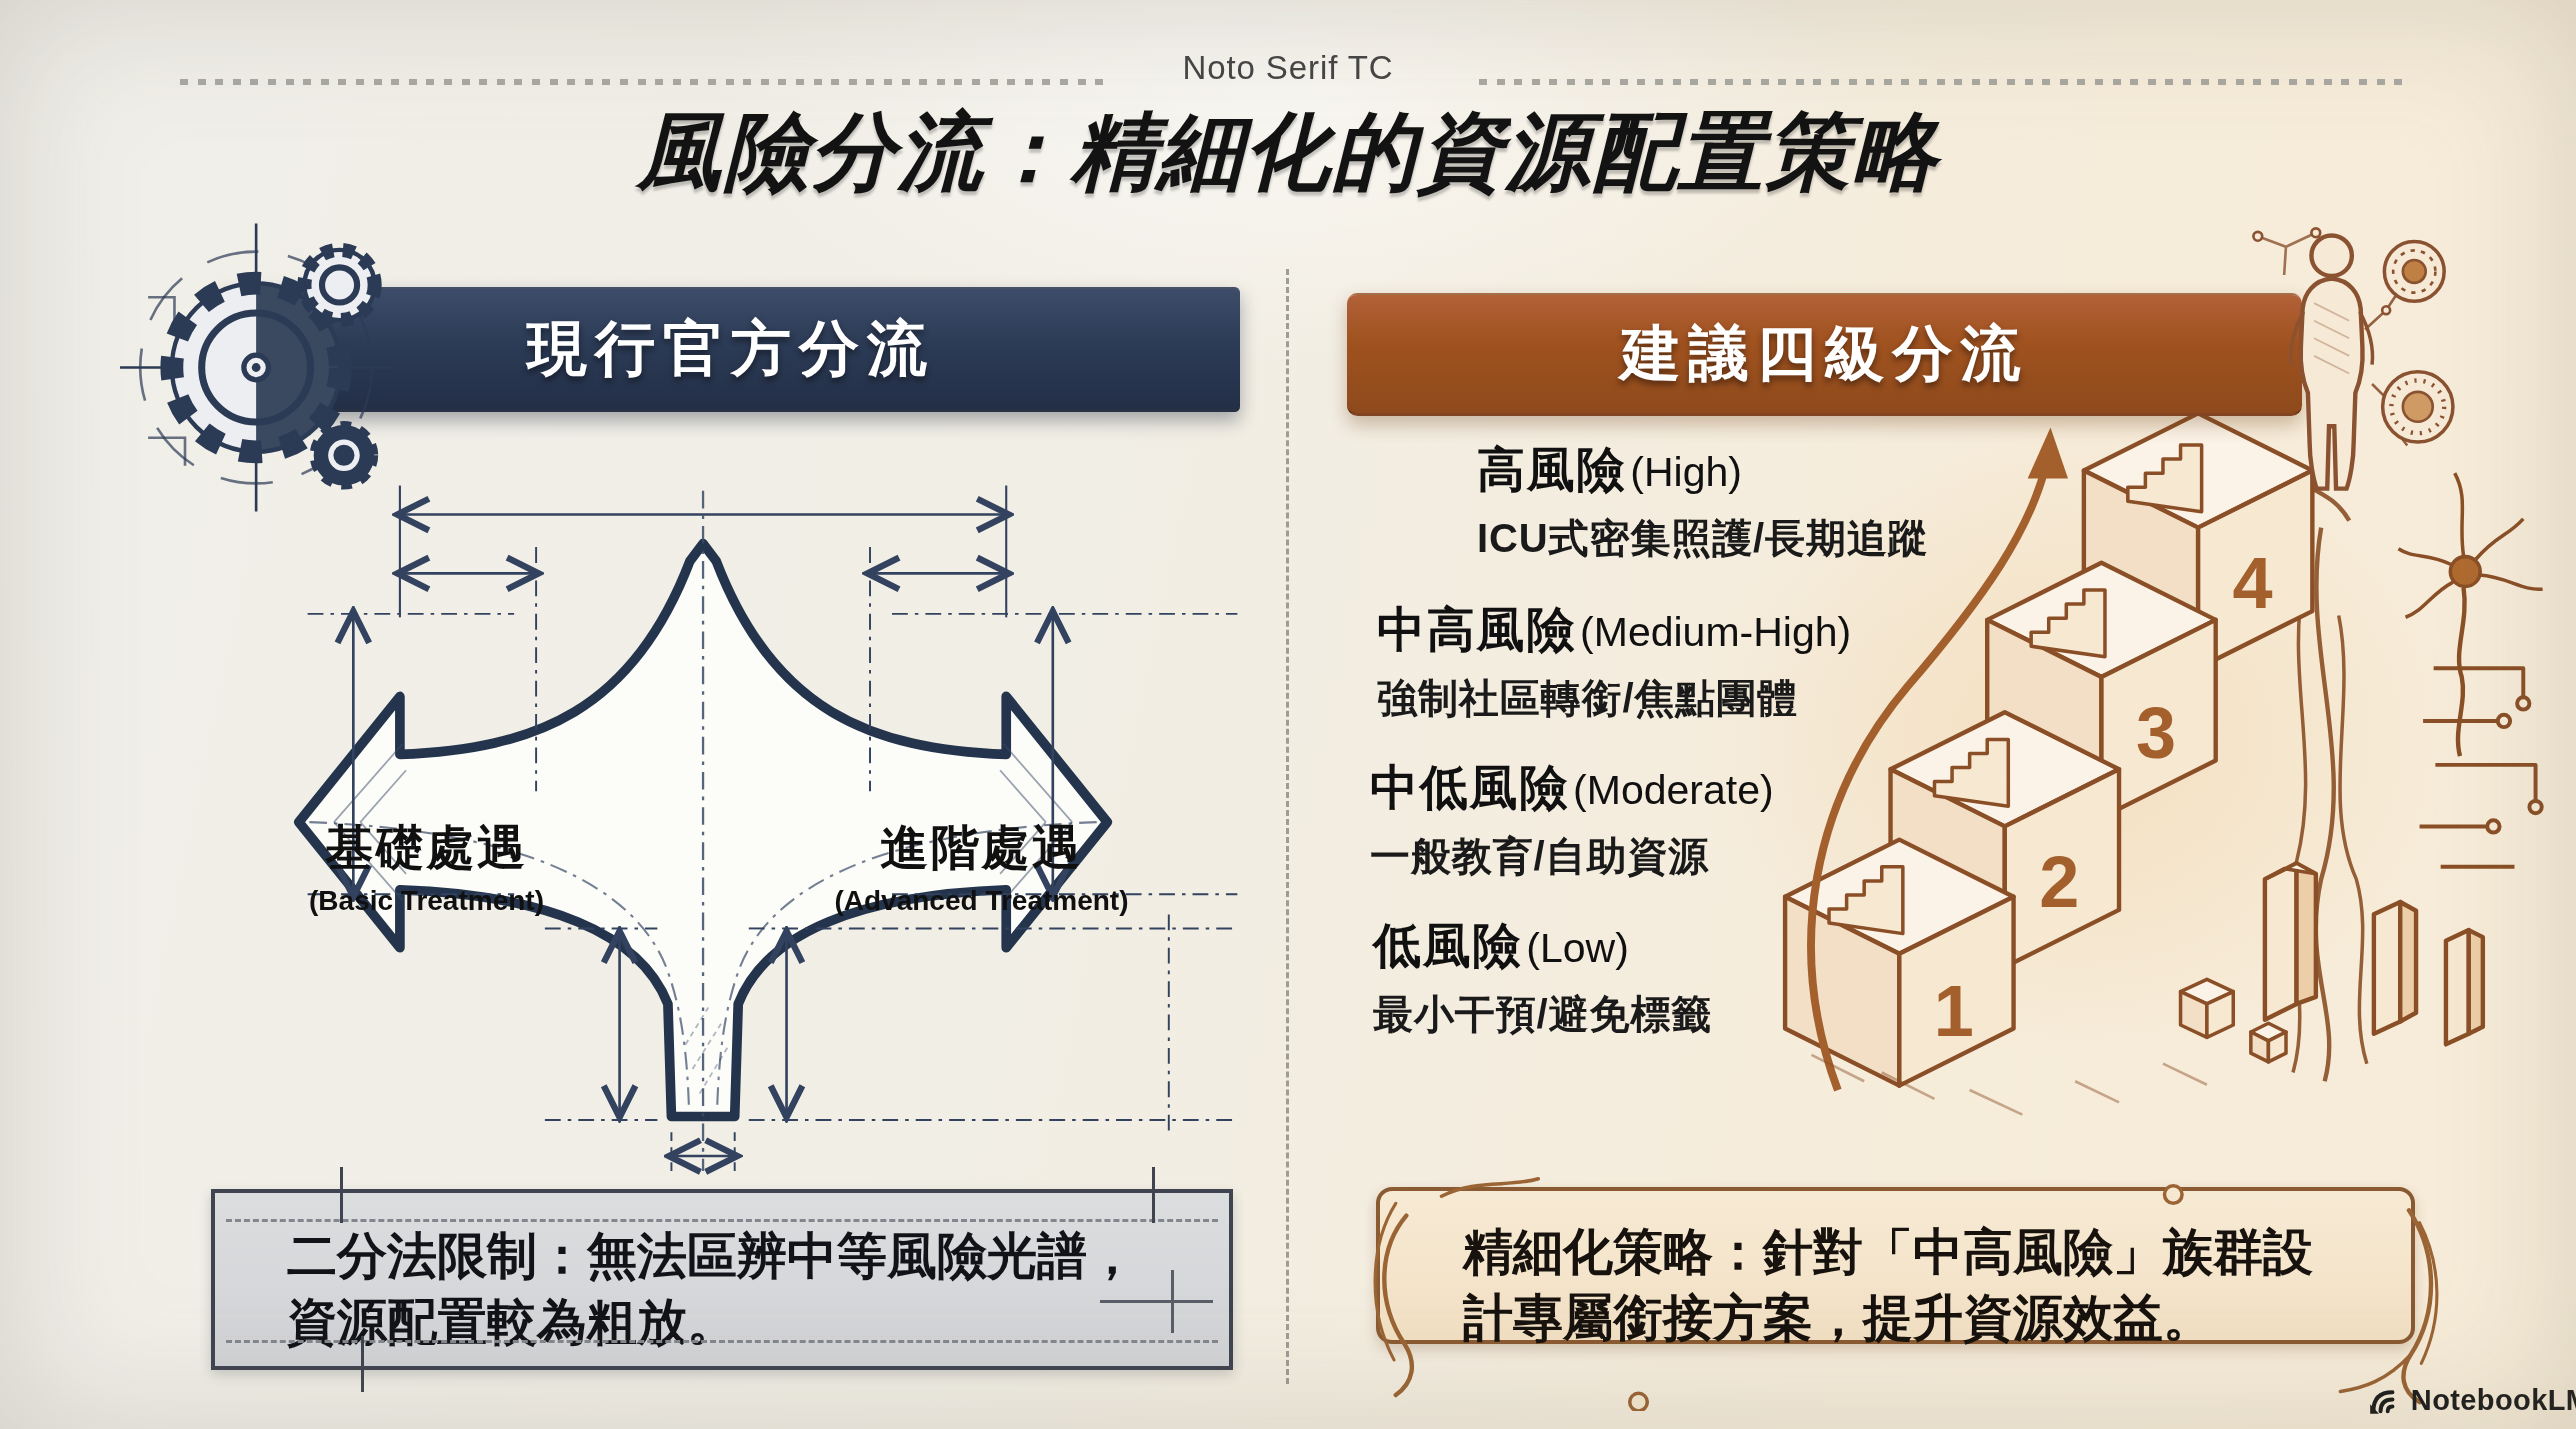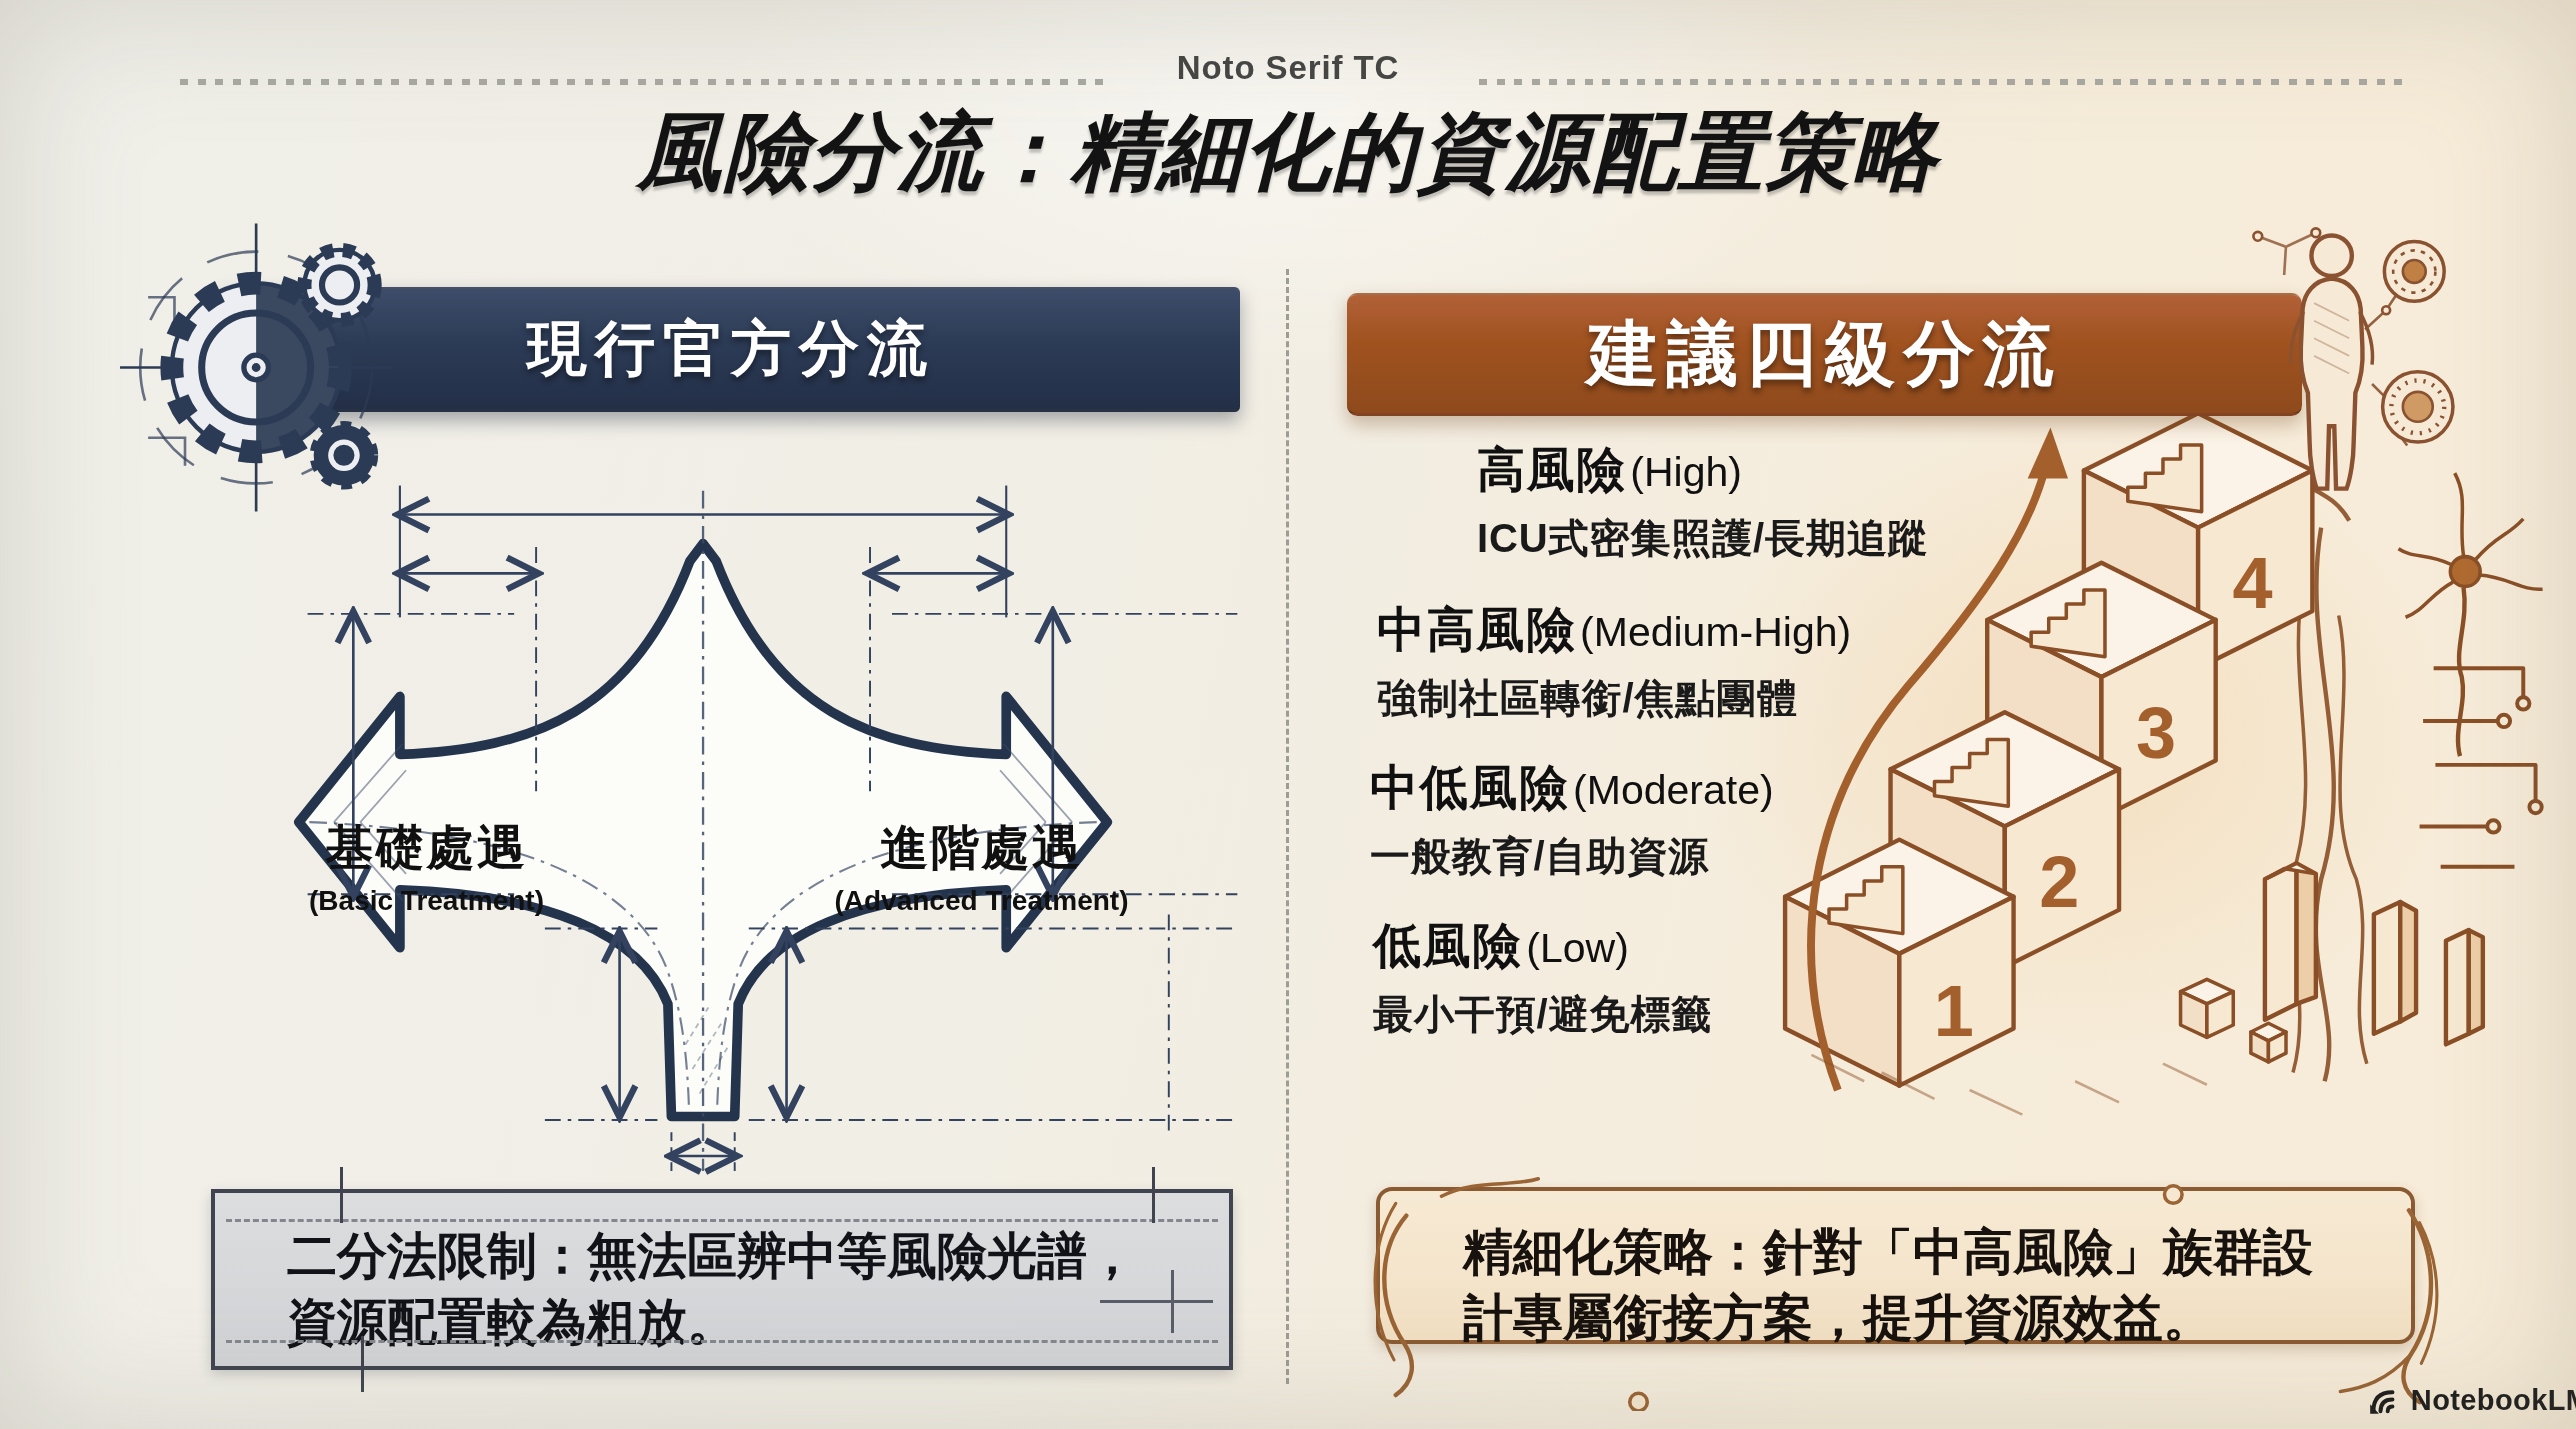--- a/index.html
+++ b/index.html
@@ -8,36 +8,36 @@
     background:
       radial-gradient(545px 457px at 2075px 739px, rgba(242,212,170,.55), rgba(242,212,170,0) 70%),
       radial-gradient(791px 352px at 1288px 106px, rgba(255,255,255,.5), rgba(255,255,255,0) 75%),
       linear-gradient(102deg,#f0efe9 0%,#f1eee5 42%,#f6ecda 74%,#f7ecd8 100%);}
   .vignette{position:absolute;inset:0;pointer-events:none;z-index:9;
     box-shadow:inset 0 0 141px rgba(105,98,82,.22);}
   .abs{position:absolute;}
 
   
   .font-label{left:0;right:0;top:49px;text-align:center;font-size:33px;color:#454545;
-    letter-spacing:0.9px;z-index:4;font-weight:bold;}
+    letter-spacing:0.9px;z-index:4;}
   .dash-row{top:79px;height:6.2px;z-index:3;
     background:repeating-linear-gradient(90deg,#a9a8a1 0 8px,transparent 8px 17.6px);}
   .dash-left{left:180px;width:928px;}
   .dash-right{left:1479px;width:930px;}
   .main-title{left:0;right:0;top:95px;text-align:center;font-size:85px;font-weight:900;
     color:#131313;letter-spacing:1.8px;text-shadow:0 3.5px 2.6px rgba(0,0,0,.22);z-index:4;font-style:italic;}
 
   
   .banner{z-index:2;display:flex;align-items:center;justify-content:center;
     color:#fff;font-weight:800;text-shadow:0 3.5px 6.2px rgba(0,0,0,.45);}
   .banner-left{left:222px;top:287px;width:1018px;height:125px;font-size:60px;letter-spacing:8px;
     border-radius:5.3px;background:linear-gradient(180deg,#3d4d69 0%,#2c3b56 45%,#232f47 100%);
     border-top:2.6px solid rgba(255,255,255,.16);border-bottom:3.5px solid rgba(0,0,0,.35);
     box-shadow:0 8.8px 17.6px rgba(25,35,55,.35);}
-  .banner-right{left:1347px;top:293px;width:955px;height:123px;font-size:71px;letter-spacing:8px;
+  .banner-right{left:1347px;top:293px;width:955px;height:123px;font-size:60px;letter-spacing:8px;
     border-radius:10.6px;background:linear-gradient(180deg,#b26138 0%,#a0521f 40%,#8e4a1c 100%);
     border-top:2.6px solid rgba(255,255,255,.2);border-bottom:3.5px solid rgba(60,25,5,.4);
     box-shadow:0 8.8px 17.6px rgba(110,60,20,.3);}
   .banner-art{z-index:3;}
 
   
   .divider{left:1286px;top:269px;height:1115px;width:0;border-left:3.5px dashed #9d9c95;z-index:1;}
 
   
   .branch-label{z-index:4;text-align:center;width:457px;color:#101010;}

